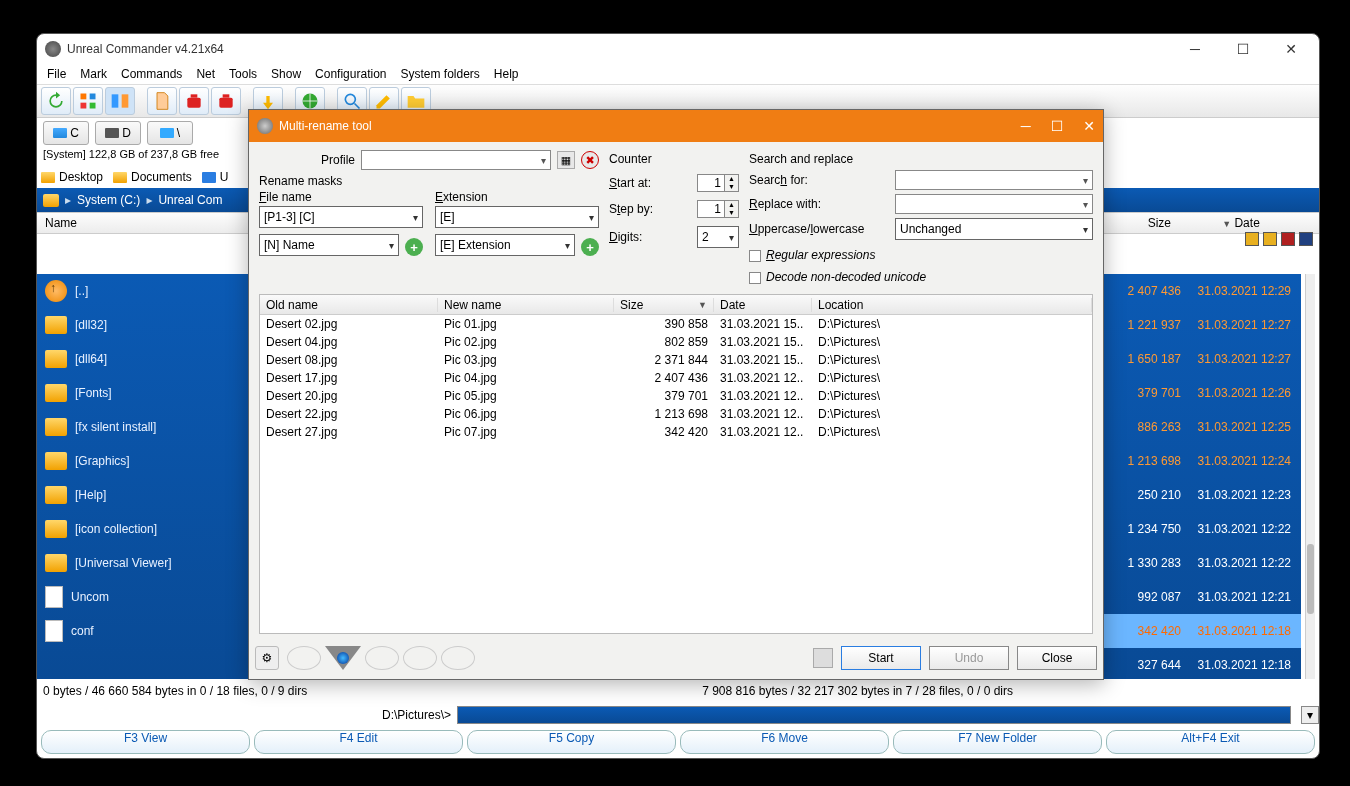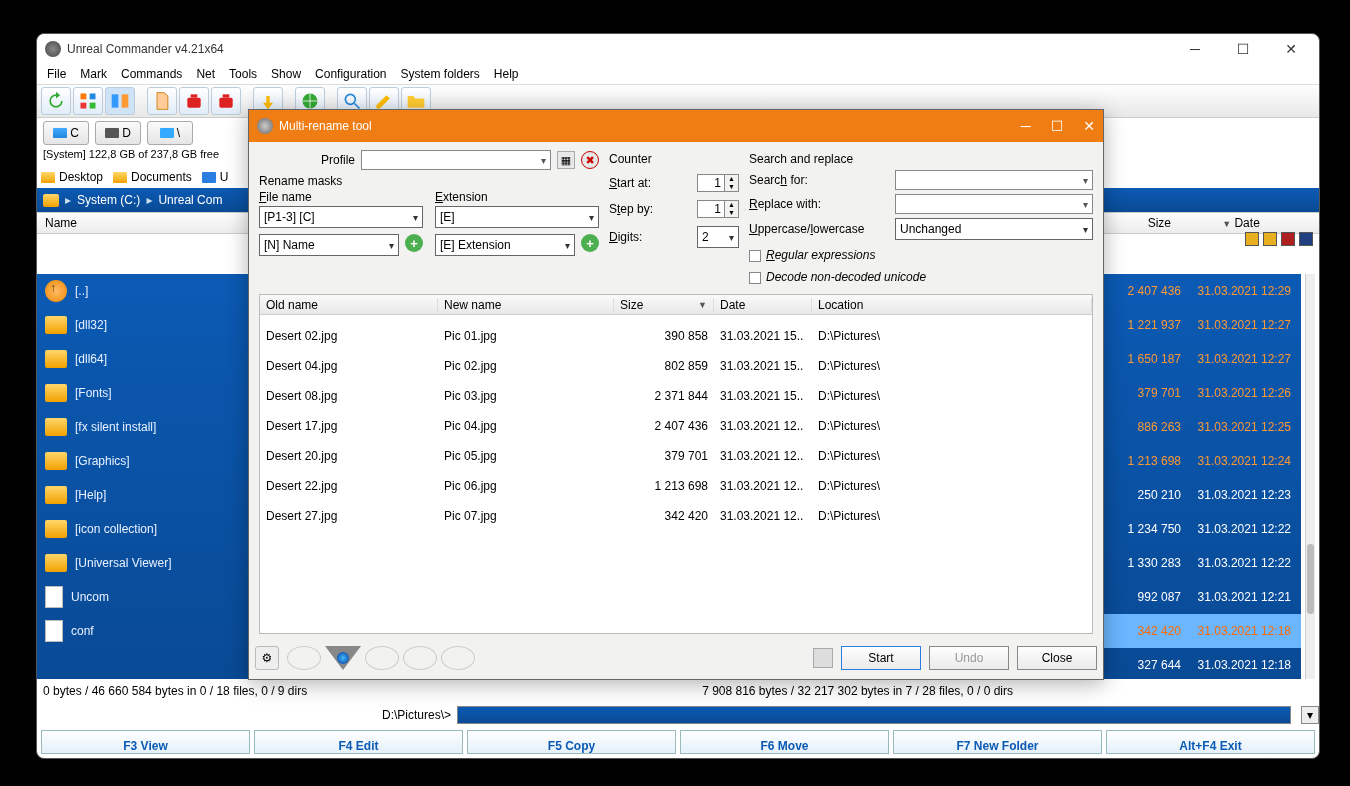--- a/index.html
+++ b/index.html
@@ -59,21 +59,21 @@
 
 .status-bottom { position:absolute; bottom:56px; left:0; right:0; height:18px; display:flex; padding:0 6px; color:#000; font-size:11px; }
 .status-bottom .r { margin-left:auto; margin-right: 300px; }
 
 .pathbar { position:absolute; bottom:32px; left:0; right:0; height:22px; display:flex; align-items:center; }
 .pathbar .lbl { width:420px; text-align:right; padding-right:6px; font-size:12px; }
 .pathbar .inp { flex:1; height:18px; margin-right:10px; background: linear-gradient(#0b5ab4,#094a95); border:1px solid #888; }
 .pathbar .dd { width:18px; height:18px; border:1px solid #888; background:#eee; text-align:center; line-height:16px; }
 
 .fkeys { position:absolute; bottom:4px; left:4px; right:4px; height:24px; display:flex; gap:4px; }
-.fkey { flex:1; border:1px solid #9bb; border-radius:0; background: linear-gradient(#fff,#e4f0fa); display:flex; align-items:flex-end; justify-content:center; gap:4px; color:#0b5ab4; font-weight:bold; font-size:12px; }
+.fkey { flex:1; border:1px solid #9bb; border-radius:10px; background: linear-gradient(#fff,#e4f0fa); display:flex; align-items:flex-start; justify-content:center; gap:4px; color:#0b5ab4; font-weight:normal; font-size:12px; }
 
 
 .dialog { position:absolute; left:248px; top:109px; width:856px; height:571px; background:#f2f2f0; border:1px solid #666; box-shadow:0 4px 20px rgba(0,0,0,.3); }
 .dlg-titlebar { height:28px; background:#f07d13; display:flex; align-items:center; padding:16px 8px; color:#fff; }
 .dlg-titlebar .dicon { width:16px; height:16px; background: radial-gradient(circle,#ccc,#666); border-radius:50%; margin-right:6px; }
 .dlg-titlebar .ttl { flex:1; font-size:12px; }
 .dlg-titlebar .wc { display:flex; gap:20px; }
 .dlg-titlebar .wc span { color:#fff; font-size:14px; }
 
 .dlg-body { padding: 8px 10px 6px 10px; }
@@ -90,39 +90,39 @@
 .combo::after { content:"▾"; color:#555; font-size:10px; }
 .iconbtn { width:18px; height:18px; border:1px solid #aaa; background:#e8e8e8; display:flex; align-items:center; justify-content:center; font-size:11px; }
 .iconbtn.red { color:#c00; border-color:#c00; border-radius:50%; }
 
 .group-title { font-size:12px; margin-top:2px; }
 .mask-row { display:flex; gap:12px; margin-top:2px; }
 .mask-col { flex:1; }
 .mask-col .lbl { display:block; margin-bottom:2px; }
 .text-combo { height:22px; border:1px solid #666; background:#fff; display:flex; align-items:center; padding:0 4px; font-size:12px; position:relative; }
 .text-combo::after { content:"▾"; color:#333; font-size:10px; position:absolute; right:4px; }
-.inline-row { display:flex; align-items:flex-start; gap:6px; margin-top:6px; }
+.inline-row { display:flex; align-items:flex-end; gap:6px; margin-top:6px; }
 .plus { width:18px; height:18px; border-radius:50%; background:#4caf50; color:#fff; display:flex; align-items:center; justify-content:center; font-weight:bold; font-size:13px; }
 
 .counter-row { display:flex; align-items:center; justify-content:space-between; margin-top:8px; }
 .spin { display:flex; align-items:center; }
 .spin input { width:28px; height:18px; border:1px solid #888; text-align:right; padding-right:3px; font-size:12px; }
 .spin .ar { width:14px; height:18px; border:1px solid #888; border-left:0; display:flex; flex-direction:column; }
 .spin .ar span { flex:1; font-size:7px; text-align:center; line-height:8px; }
 
 .sr-row { display:flex; align-items:center; gap:6px; margin-top:4px; }
 .sr-row .lbl { width:140px; }
 .sr-row .combo, .sr-row .text-combo { flex:1; }
 .chk { display:flex; align-items:flex-end; gap:5px; margin-top:8px; font-size:12px;font-style:italic; }
 .chk .box { width:12px; height:12px; border:1px solid #888; background:#fff; }
 
 .dlg-grid { margin-top:10px; border:1px solid #bbb; background:#fff; height:340px; overflow:hidden; }
 .dg-head { height:20px; background: linear-gradient(#fafafa,#e8e8e8); border-bottom:1px solid #ccc; display:flex; align-items:center; }
 .dg-head div { padding:0 6px; border-right:1px solid #ddd; font-size:12px; }
-.dg-row { height:18px; display:flex; align-items:center; font-size:12px;margin-top:12px; }
+.dg-row { height:18px; display:flex; align-items:center; font-size:12px; }
 .dg-row div { padding:0 6px; }
 .c-old { width:178px; }
 .c-new { width:176px; }
 .c-size { width:100px; text-align:right; }
 .c-date { width:98px; }
 .c-loc { flex:1; }
 .dg-head .c-size { display:flex; align-items:center; justify-content:space-between; }
 .sort-ar { font-size:9px; color:#555; }
 
 .dlg-bottom { position:absolute; bottom:6px; left:6px; right:6px; height:30px; display:flex; align-items:center; gap:8px; }

